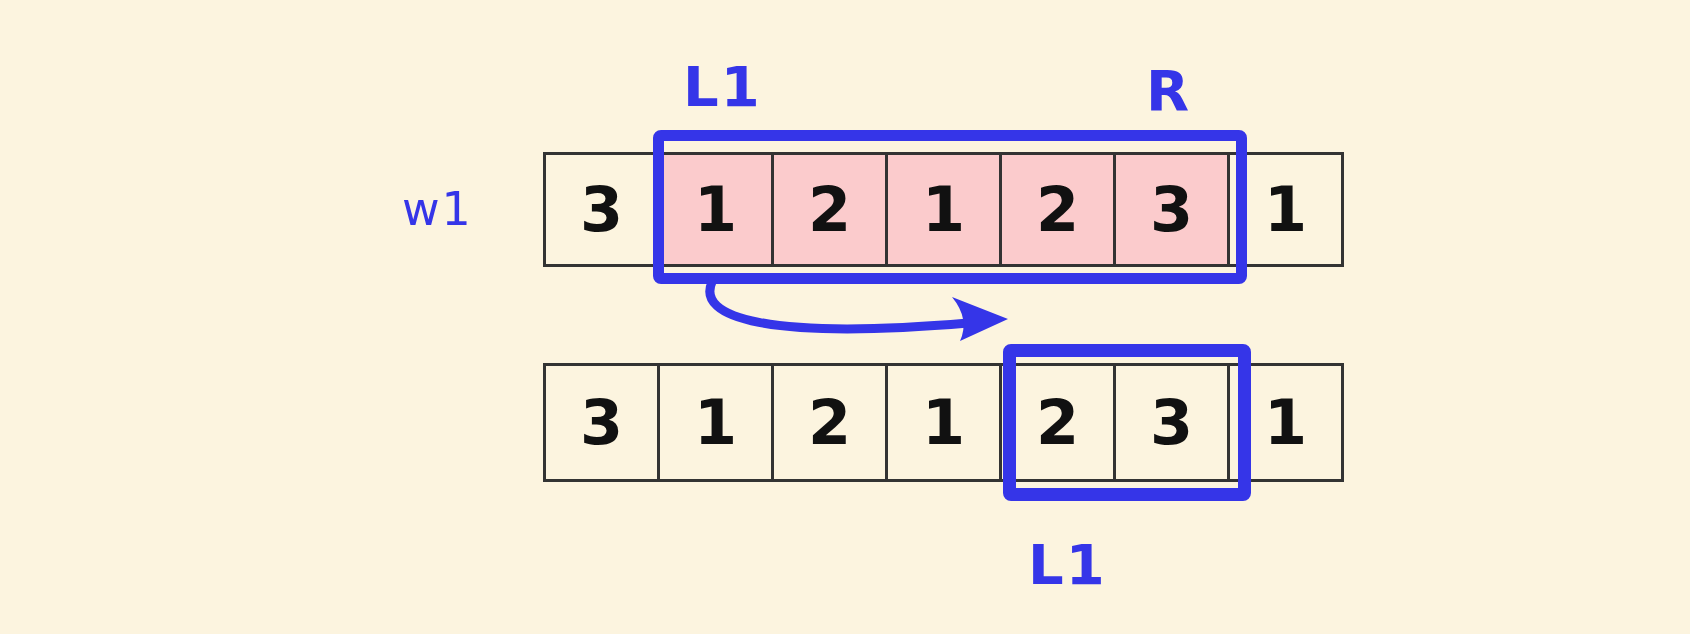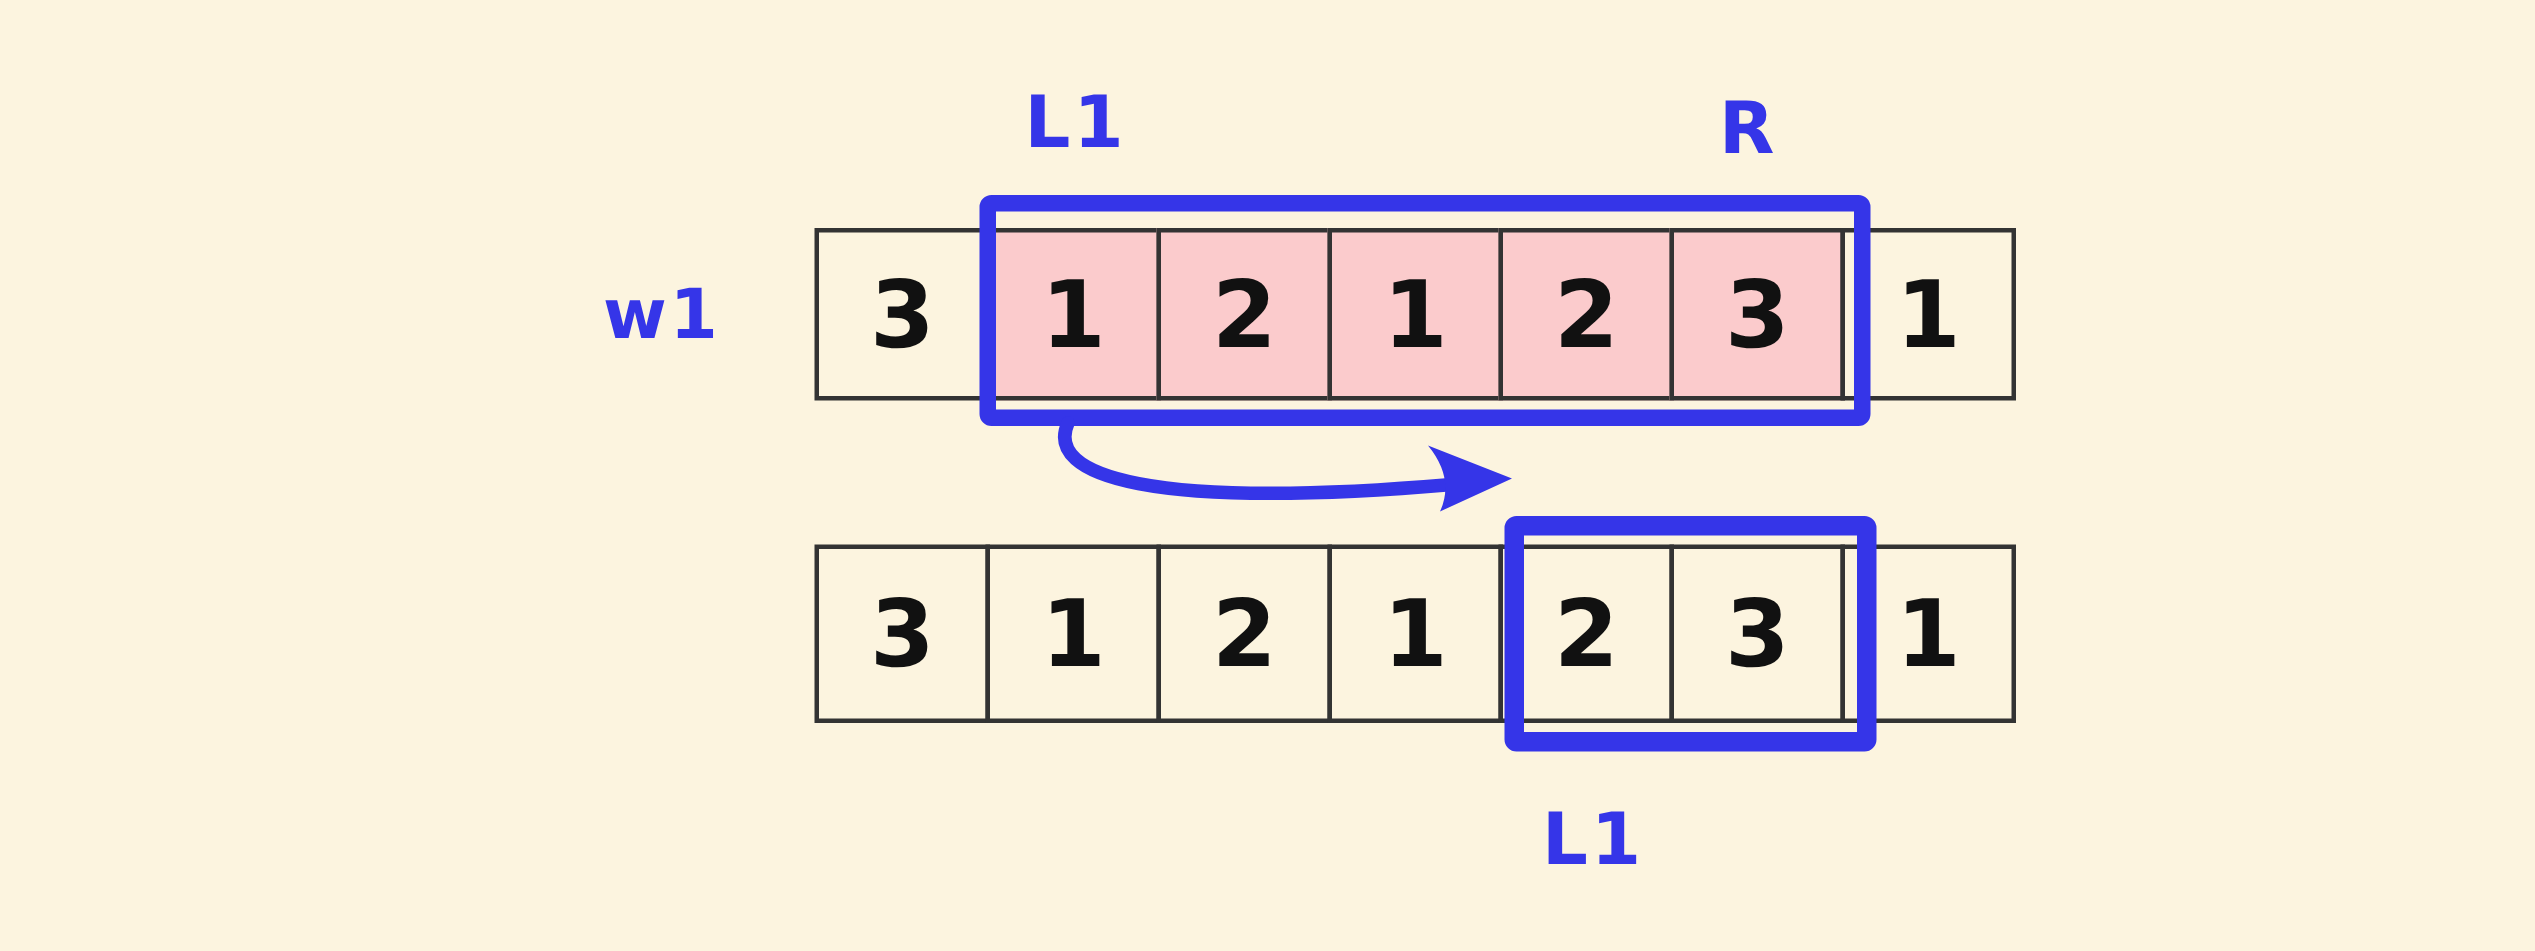--- a/index.html
+++ b/index.html
@@ -23,35 +23,35 @@
     position: absolute;
     left: 160px;
     top: 288px;
     font-size: 70px;
     font-weight: bold;
     color: var(--text);
     letter-spacing: 1px;
   }
   .ptr-label {
     position: absolute;
-    font-size: 48px;
+    font-size: 56px;
     font-weight: bold;
     color: var(--accent-blue);
     letter-spacing: 2px;
     text-align: right;
   }
   .l1-top    { left: 683px;  top: 54px;  }
   .r-top     { left: 1146px; top: 58px;  }
   .l1-bottom { left: 1028px; top: 532px; }
   .w1-label  {
     position: absolute;
     left: 402px;
     top: 182px;
     font-size: 46px;
-    font-weight: bold;
+    font-weight: normal;
     color: var(--accent-blue);
     letter-spacing: 2px;
   }
   .array {
     position: absolute;
     display: flex;
   }
   .array.top    { left: 543px; top: 152px; }
   .array.bottom { left: 543px; top: 363px; }
   .cell {

